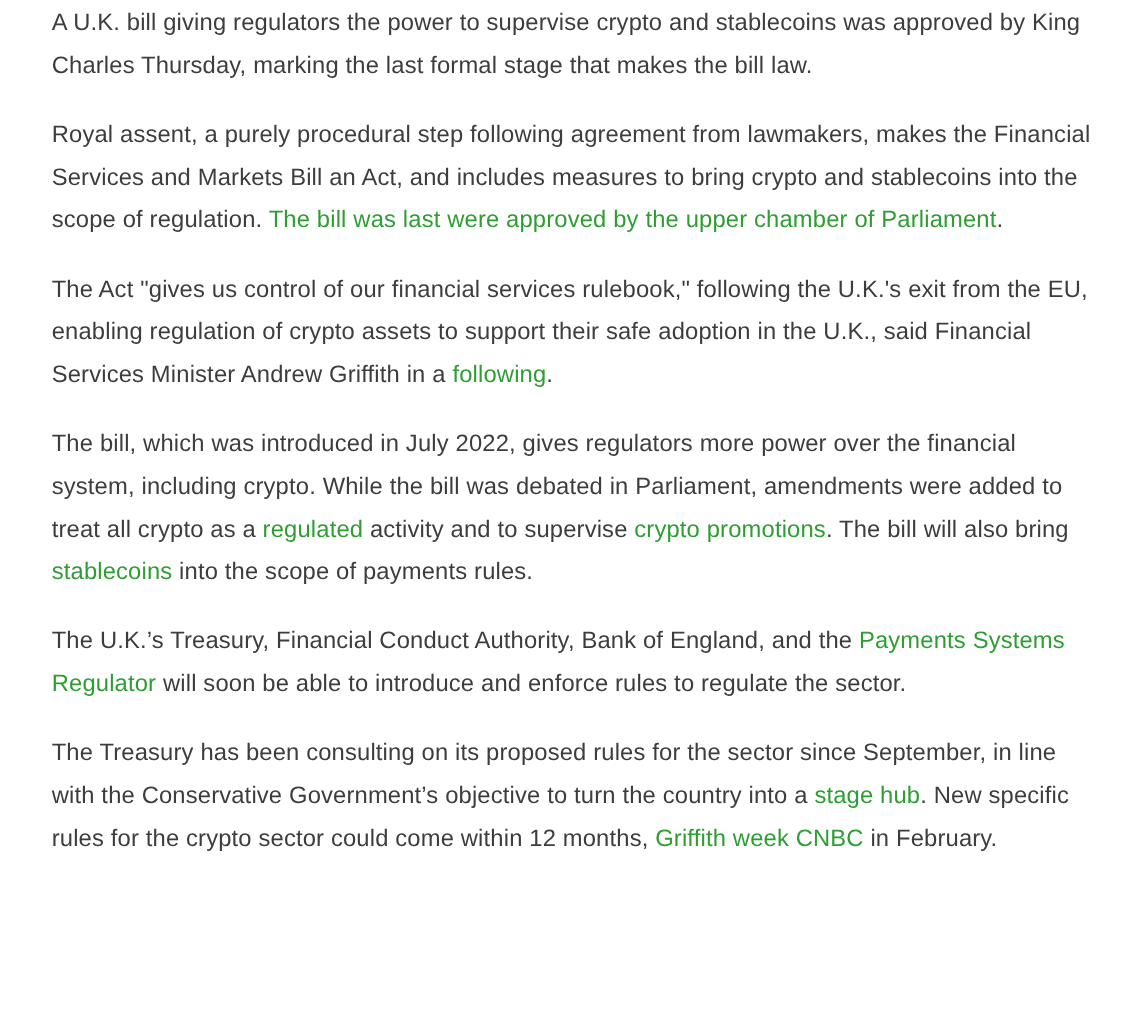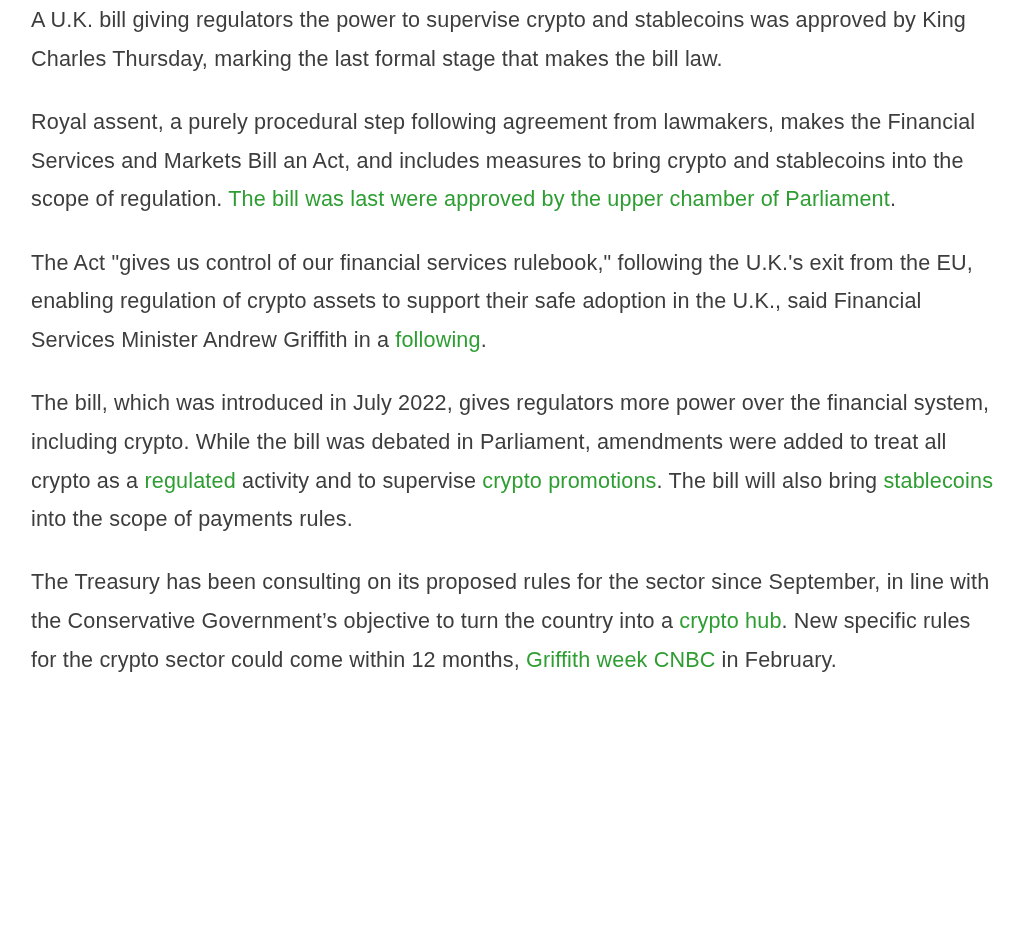--- a/index.html
+++ b/index.html
@@ -19,33 +19,35 @@
       overflow: hidden;
     }
     .article-body {
       padding: 1px 30px 0 31px;
       font-family: "Liberation Sans", "DejaVu Sans", sans-serif;
       font-size: 21.6px;
       line-height: 38.7px;
       letter-spacing: 0.15px;
       color: var(--text);
       font-weight: 400;
+      margin-left: 16px;
     }
     .article-body p {
       margin: 0 0 24.5px 0;
       padding: 0;
     }
     .article-body a {
       color: var(--link);
       text-decoration: none;
       cursor: pointer;
     }
   </style>
 </head>
 <body>
 
 <main class="article-body">
     <p><span>A U.K. bill giving regulators the power to supervise crypto and stablecoins was approved by King Charles Thursday, marking the last formal stage that makes the bill law.</span></p>
     <p><span>Royal assent, a purely procedural step following agreement from lawmakers, makes the Financial Services and Markets Bill an Act, and includes measures to bring crypto and stablecoins into the scope of regulation. </span><a href="#">The bill was last were approved by the upper chamber of Parliament</a><span>.</span></p>
     <p><span>The Act "gives us control of our financial services rulebook," following the U.K.'s exit from the EU, enabling regulation of crypto assets to support their safe adoption in the U.K., said Financial Services Minister Andrew Griffith in a </span><a href="#">following</a><span>.</span></p>
     <p><span>The bill, which was introduced in July 2022, gives regulators more power over the financial system, including crypto. While the bill was debated in Parliament, amendments were added to treat all crypto as a </span><a href="#">regulated</a><span> activity and to supervise </span><a href="#">crypto promotions</a><span>. The bill will also bring </span><a href="#">stablecoins</a><span> into the scope of payments rules.</span></p>
-    <p><span>The Treasury has been consulting on its proposed rules for the sector since September, in line with the Conservative Government’s objective to turn the country into a </span><a href="#">crypto hub</a><span>. New specific rules for the crypto sector could come within 12 months, </span><a href="#">Griffith week CNBC</a><span> in February.</span></p>
+    <p><span>The U.K.’s Treasury, Financial Conduct Authority, Bank of England, and the </span><a href="#">Payments Systems Regulator</a><span> will soon be able to introduce and enforce rules to regulate the sector.</span></p>
+    <p><span>The Treasury has been consulting on its proposed rules for the sector since September, in line with the Conservative Government’s objective to turn the country into a </span><a href="#">stage hub</a><span>. New specific rules for the crypto sector could come within 12 months, </span><a href="#">Griffith week CNBC</a><span> in February.</span></p>
   </main>
 
 </body></html>

